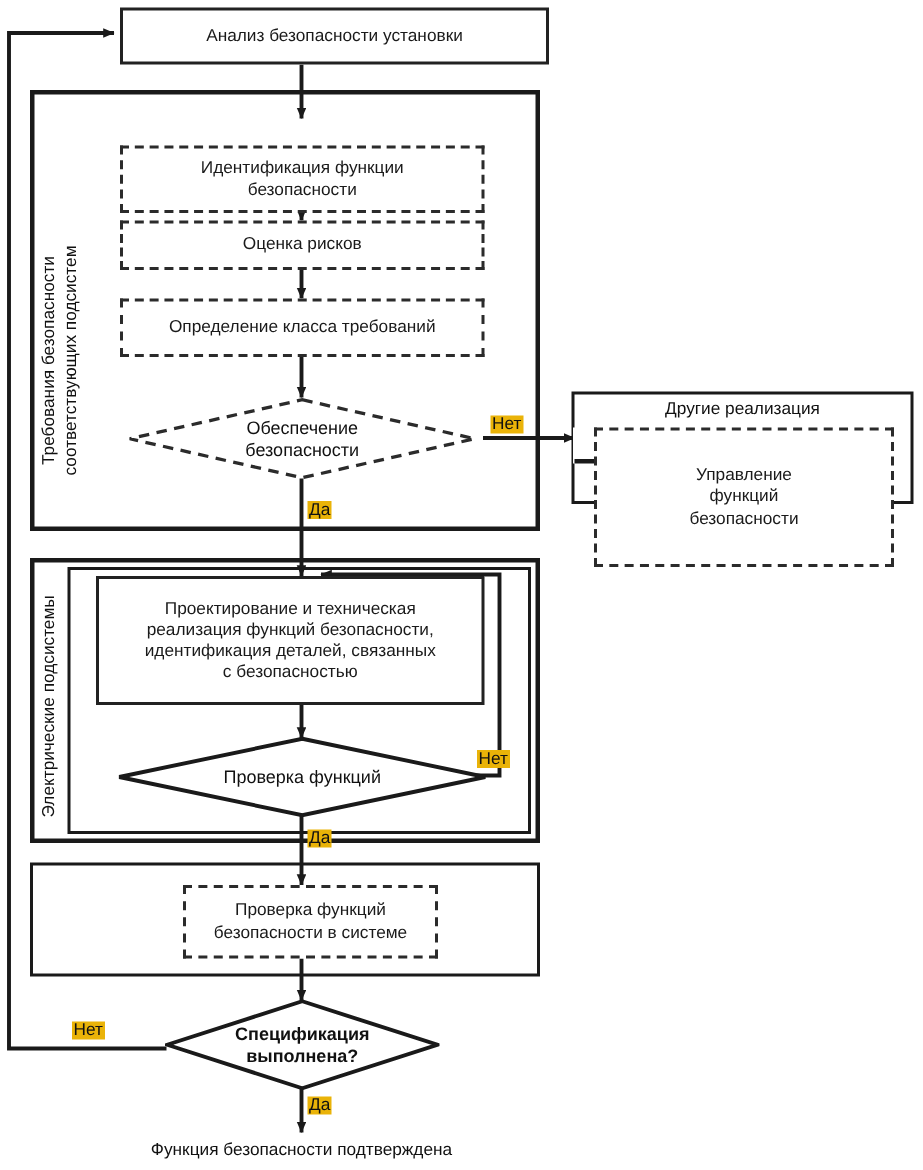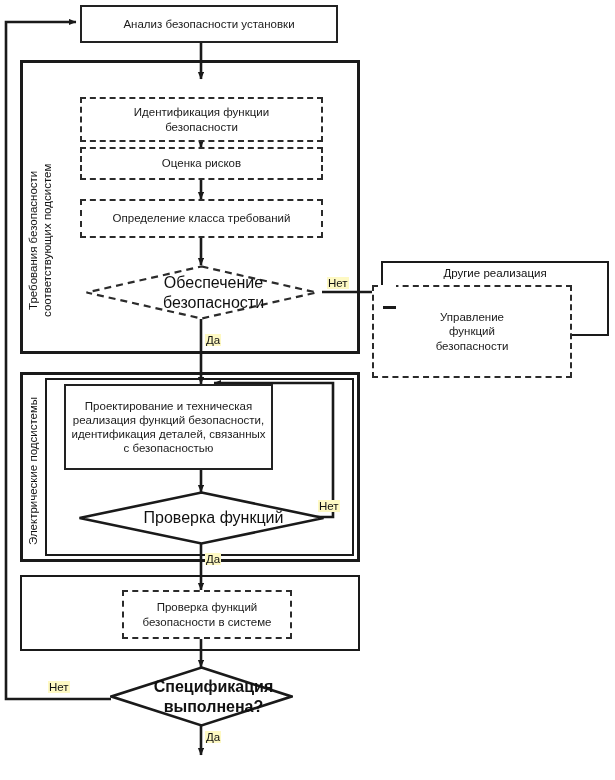--- a/index.html
+++ b/index.html
@@ -63,50 +63,50 @@
     text-align: center;
     color: #111111;
     writing-mode: vertical-rl;
     transform: rotate(180deg);
     white-space: pre-line;
   }
   .yesno {
     position: absolute;
     font-size: 11.5px;
     color: #111111;
-    background: #fef9c3;
+    background: #eab308;
     padding: 0 1px;
   }
   .box-text {
     font-size: 11.5px;
     white-space: pre-line;
     padding: 0 4px;
   }
   svg.wires {
     position: absolute;
     left: 0;
     top: 0;
     width: 615px;
     height: 780px;
     pointer-events: none;
   }
   .diamond-wrap {
     position: absolute;
   }
   .diamond-text {
     position: absolute;
-    left: 12px;
+    left: 0;
     top: 0;
     width: 100%;
     height: 100%;
     display: flex;
     align-items: center;
     justify-content: center;
     text-align: center;
-    font-size: 16px;
+    font-size: 12px;
     line-height: 1.25;
     white-space: pre-line;
     color: #111111;
   }
 </style>
 </head>
 <body>
 
 <div id="canvas">
 
@@ -135,21 +135,21 @@
 
     <path d="M286,517 L333,517 L333,383 L214,383" fill="none" stroke="#1a1a1a" stroke-width="2.6" marker-end="url(#arrow)"></path>
 
     <path d="M201,544 L201,590" fill="none" stroke="#1a1a1a" stroke-width="2.6" marker-end="url(#arrow)"></path>
 
     <path d="M201,639 L201,667" fill="none" stroke="#1a1a1a" stroke-width="2.6" marker-end="url(#arrow)"></path>
 
     <path d="M201,726 L201,755" fill="none" stroke="#1a1a1a" stroke-width="2.6" marker-end="url(#arrow)"></path>
   </svg>
 
-  <div class="node solid-box" style="left:80px; top:5px; width:258px; height:38px;">
+  <div class="node solid-box" style="left:80px; top:5px; width:286px; height:38px;">
     <span class="box-text">Анализ безопасности установки</span>
   </div>
 
   <div class="group-box" style="left:20px; top:60px; width:340px; height:294px;"></div>
 
   <div class="vertical-label" style="left:26px; top:140px; height:200px; width:30px;">Требования безопасности
 соответствующих подсистем</div>
 
   <div class="node dashed-box" style="left:80px; top:97px; width:243px; height:45px;">
     <span class="box-text">Идентификация функции
@@ -172,36 +172,36 @@
 безопасности</div>
   </div>
 
   <div class="yesno" style="left:327px; top:277px;">Нет</div>
   <div class="yesno" style="left:205px; top:334px;">Да</div>
 
   <div class="plain-box" style="left:381px; top:261px; width:228px; height:75px;"></div>
 
   <div class="label-text" style="left:381px; top:266px; width:228px;">Другие реализация</div>
 
-  <div class="node dashed-box" style="left:372px; top:285px; width:200px; height:93px;">
+  <div class="node dashed-box" style="left:396px; top:285px; width:200px; height:93px;">
     <span class="box-text">Управление
 функций
 безопасности</span>
   </div>
 
   <div style="position:absolute; left:382px; top:285px; width:14px; height:24px; background:#ffffff;"></div>
   <div style="position:absolute; left:383px; top:306px; width:13px; height:2.5px; background:#1a1a1a;"></div>
 
   <div class="group-box" style="left:20px; top:372px; width:340px; height:190px;"></div>
 
   <div class="vertical-label" style="left:26px; top:388px; height:165px; width:18px;">Электрические подсистемы</div>
 
   <div class="plain-box" style="left:45px; top:378px; width:309px; height:178px; border-width:2px;"></div>
 
-  <div class="node solid-box" style="left:64px; top:384px; width:209px; height:86px;">
+  <div class="node solid-box" style="left:64px; top:384px; width:259px; height:86px;">
     <span class="box-text">Проектирование и техническая
 реализация функций безопасности,
 идентификация деталей, связанных
 с безопасностью</span>
   </div>
 
   <div class="diamond-wrap" style="left:78px; top:491px; width:247px; height:54px;">
     <svg width="247" height="54" viewBox="0 0 247 54">
       <polygon points="123.5,1.5 245.5,27 123.5,52.5 1.5,27" fill="#ffffff" stroke="#1a1a1a" stroke-width="2.6"></polygon>
     </svg>
@@ -223,14 +223,15 @@
     <svg width="183" height="61" viewBox="0 0 183 61">
       <polygon points="91.5,1.5 181.5,30.5 91.5,59.5 1.5,30.5" fill="#ffffff" stroke="#1a1a1a" stroke-width="2.6"></polygon>
     </svg>
     <div class="diamond-text">Спецификация
 выполнена?</div>
   </div>
 
   <div class="yesno" style="left:48px; top:681px;">Нет</div>
   <div class="yesno" style="left:205px; top:731px;">Да</div>
 
+  <div class="label-text" style="left:41px; top:760px; width:320px;">Функция безопасности подтверждена</div>
 
 </div>
 
 </body></html>

